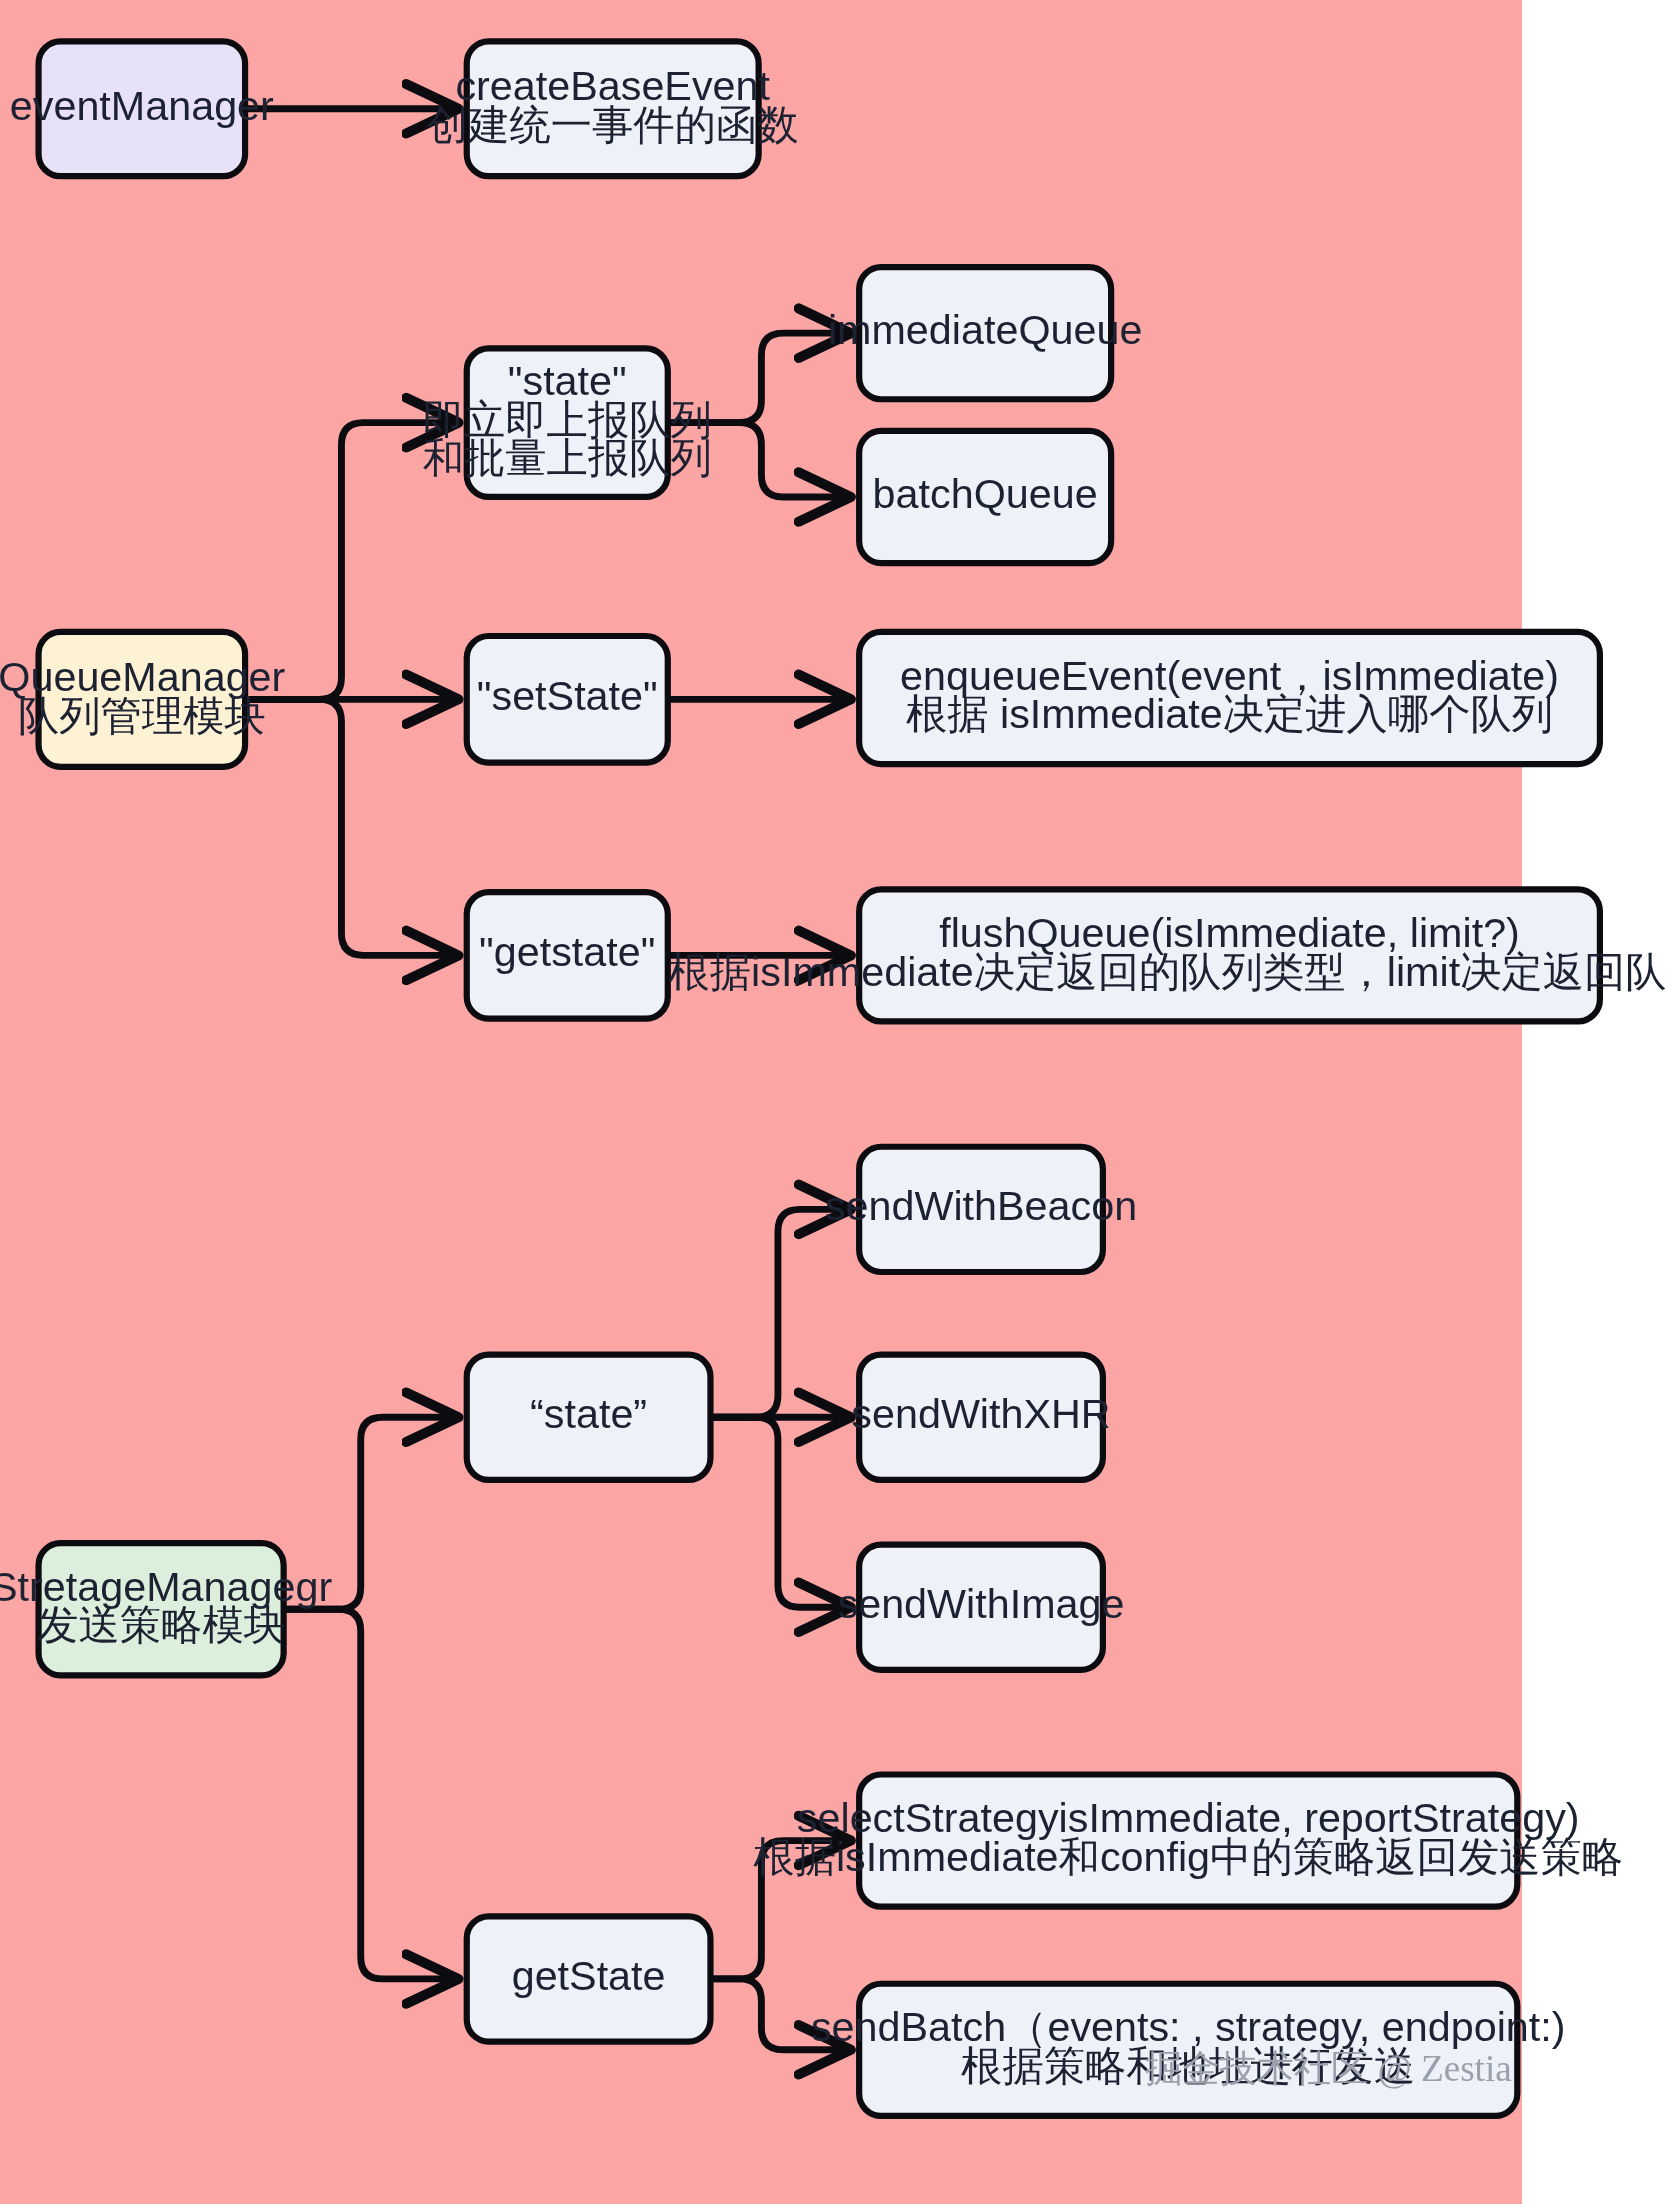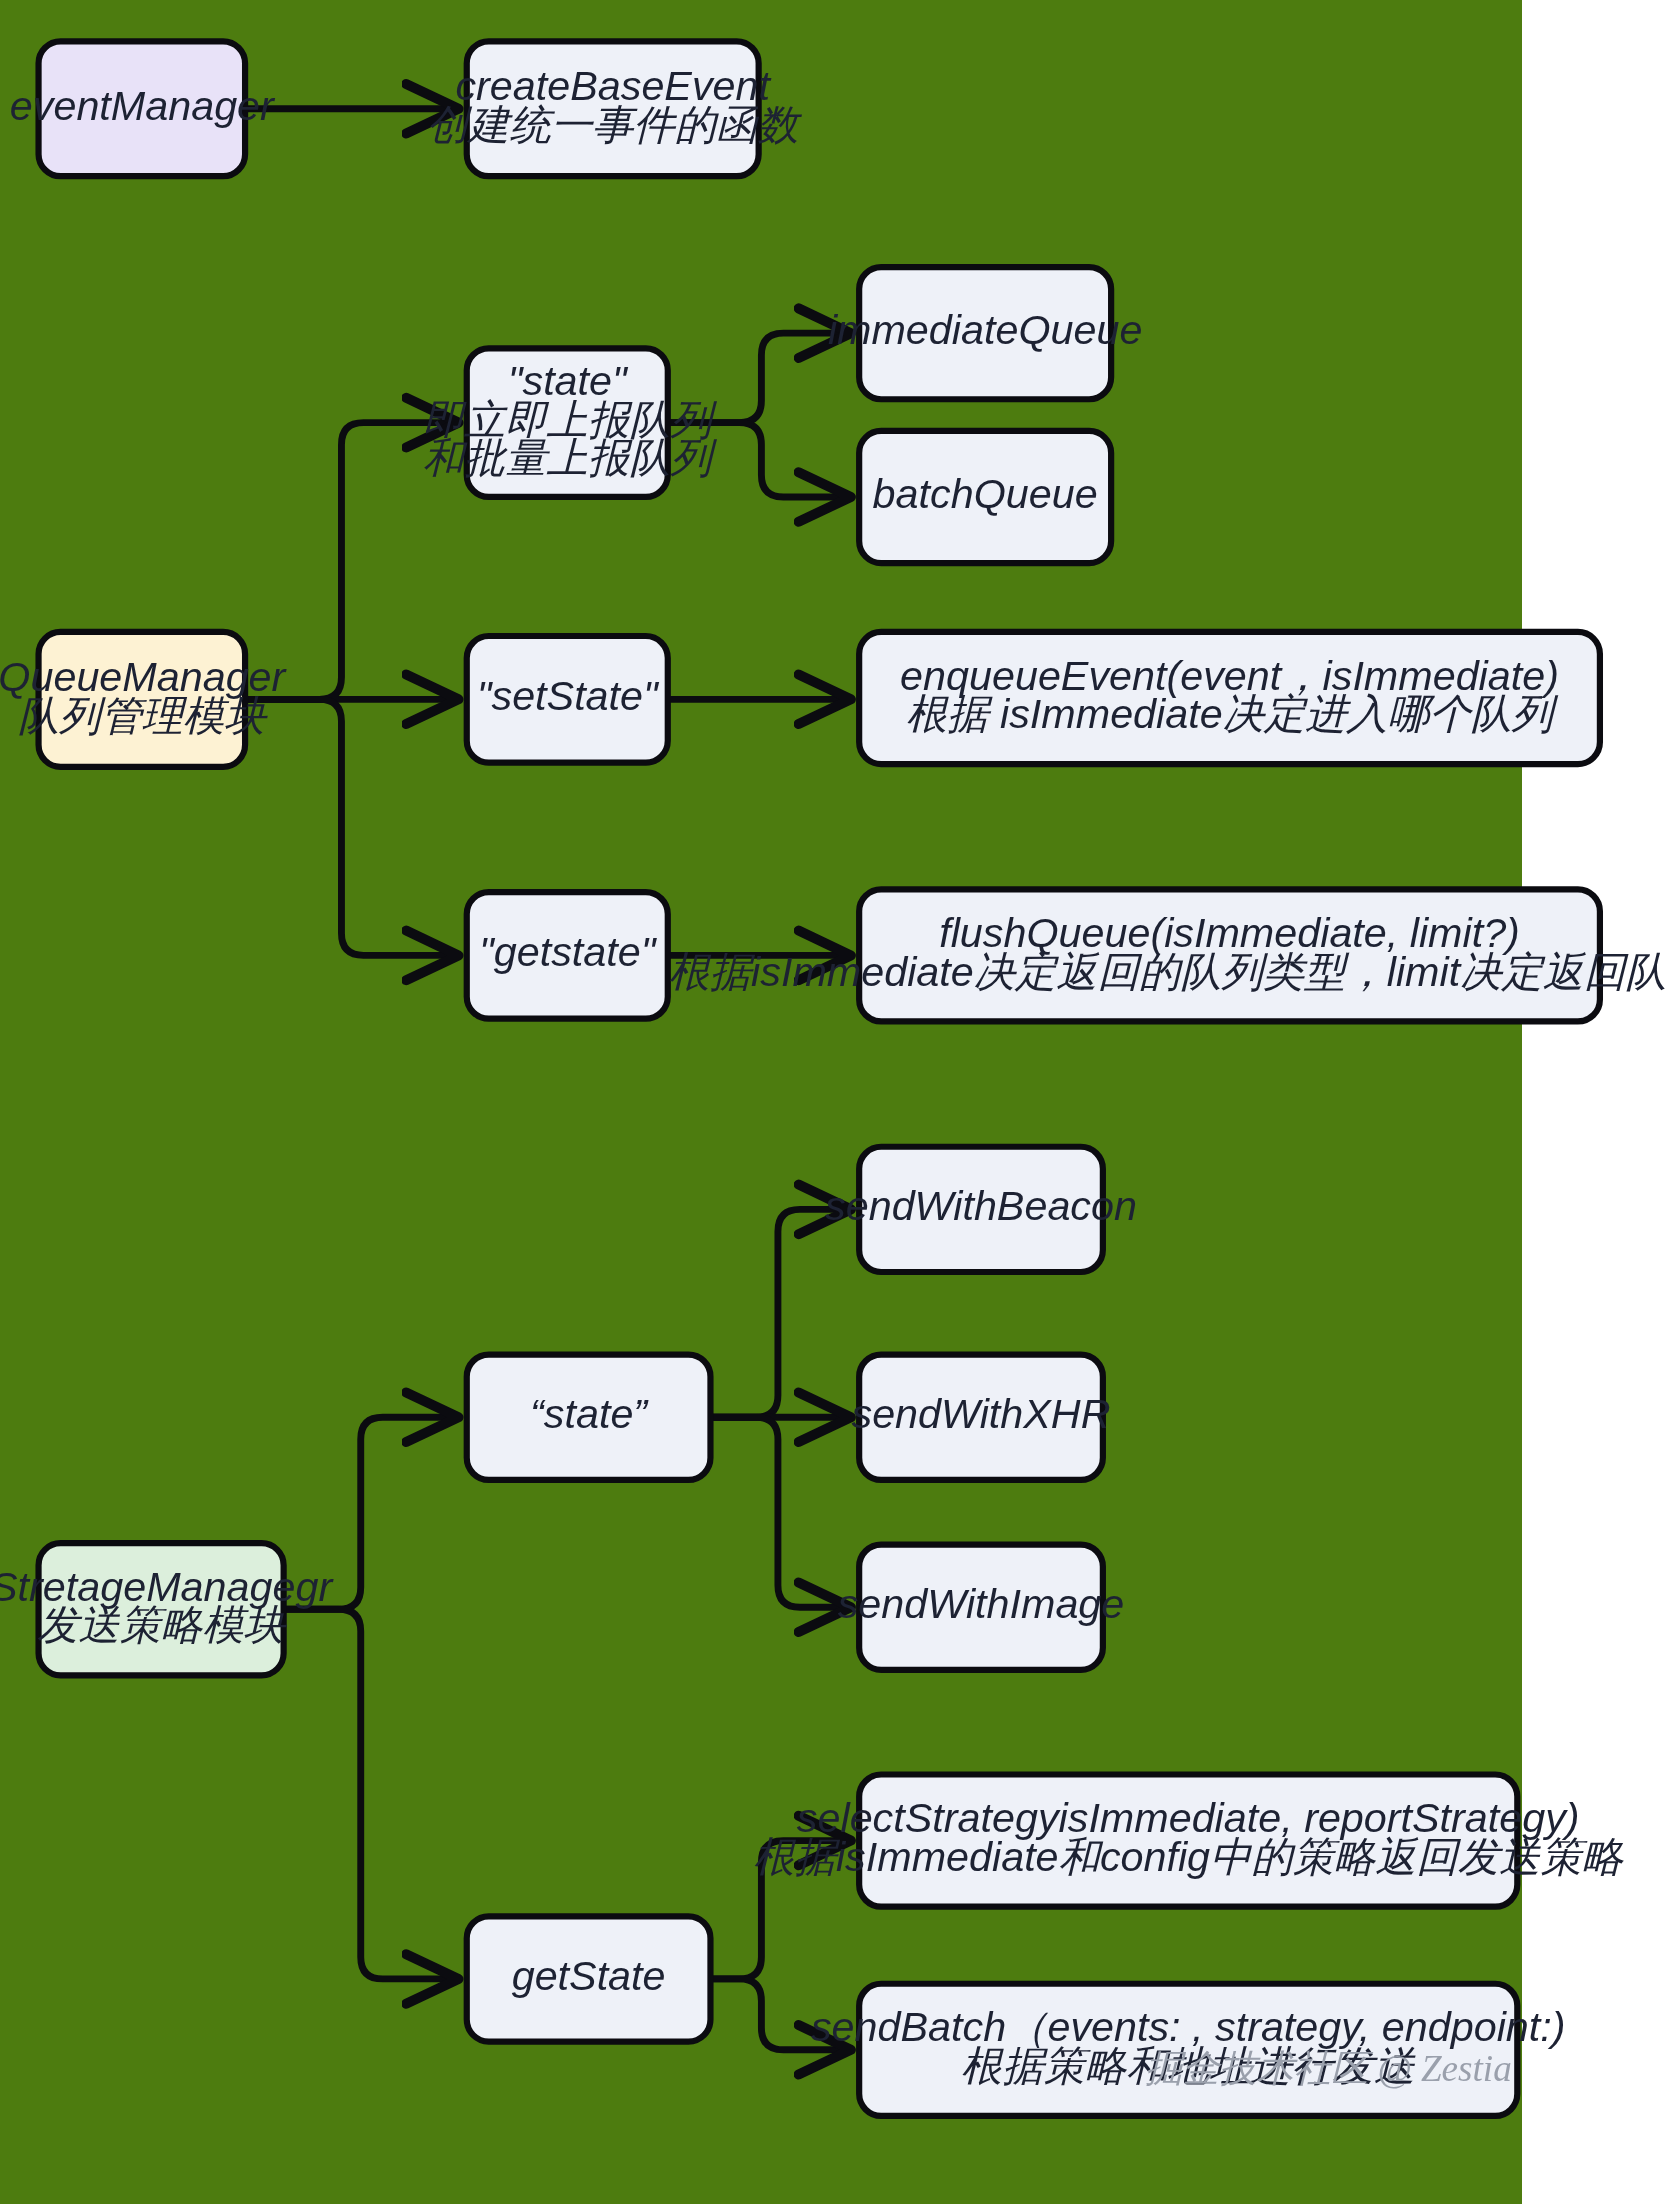--- a/index.html
+++ b/index.html
@@ -10,22 +10,21 @@
   body {
     font-family: "Liberation Sans", sans-serif;
     width: 1666px;
     height: 2204px;
     overflow: hidden;
   }
   #diagram-root {
     position: relative;
     width: 1522px;
     height: 2204px;
-    background: #4d7c0f;
-    font-style: italic;
+    background: #fca5a5;
   }
   svg#flow-svg {
     position: absolute;
     left: 0;
     top: 0;
     width: 1666px;
     height: 2204px;
     display: block;
   }
   .node-rect {

